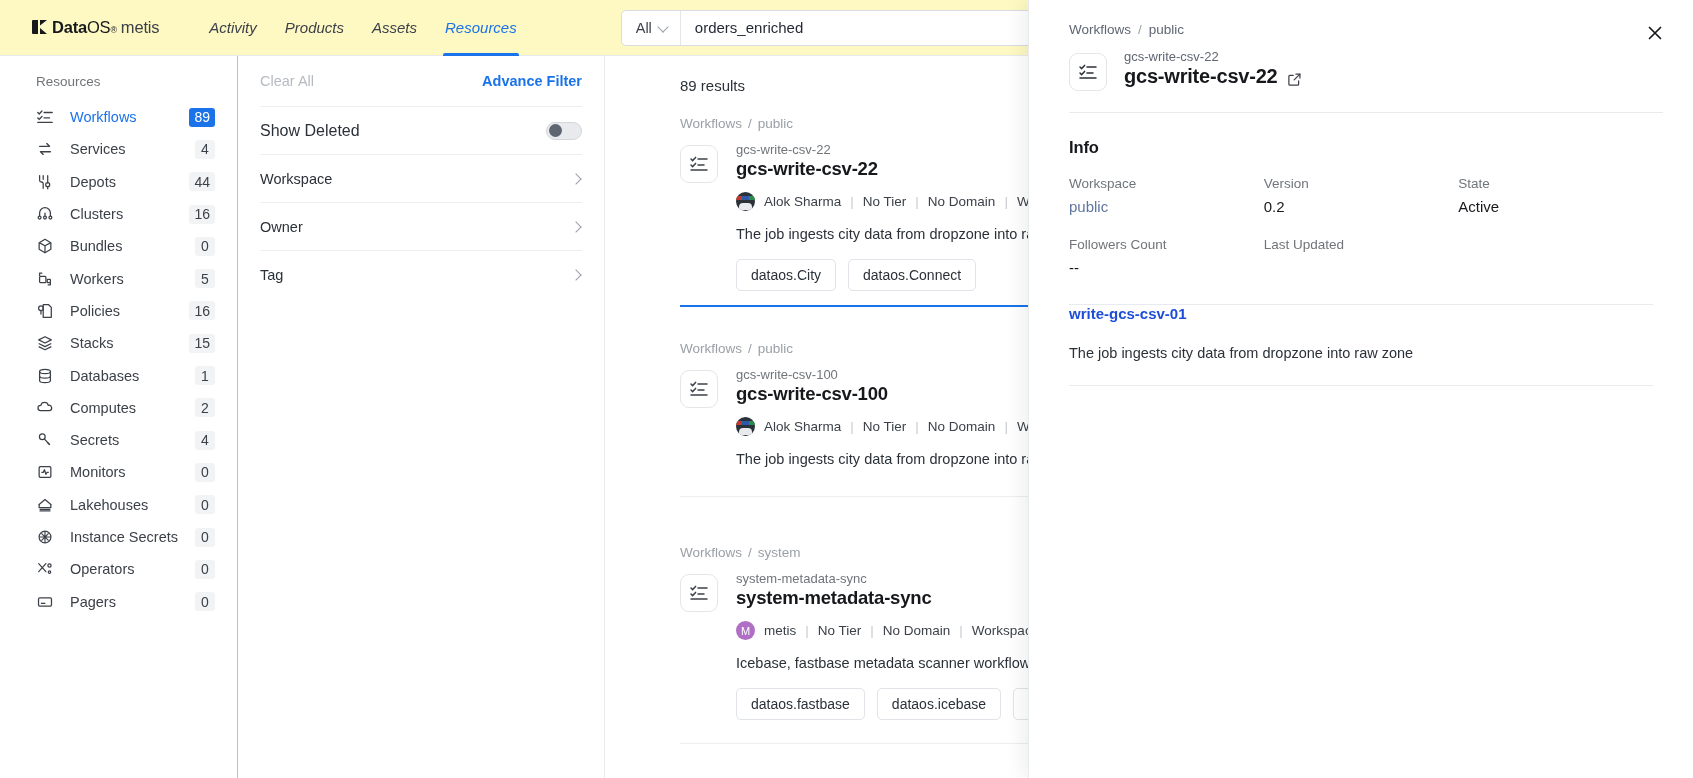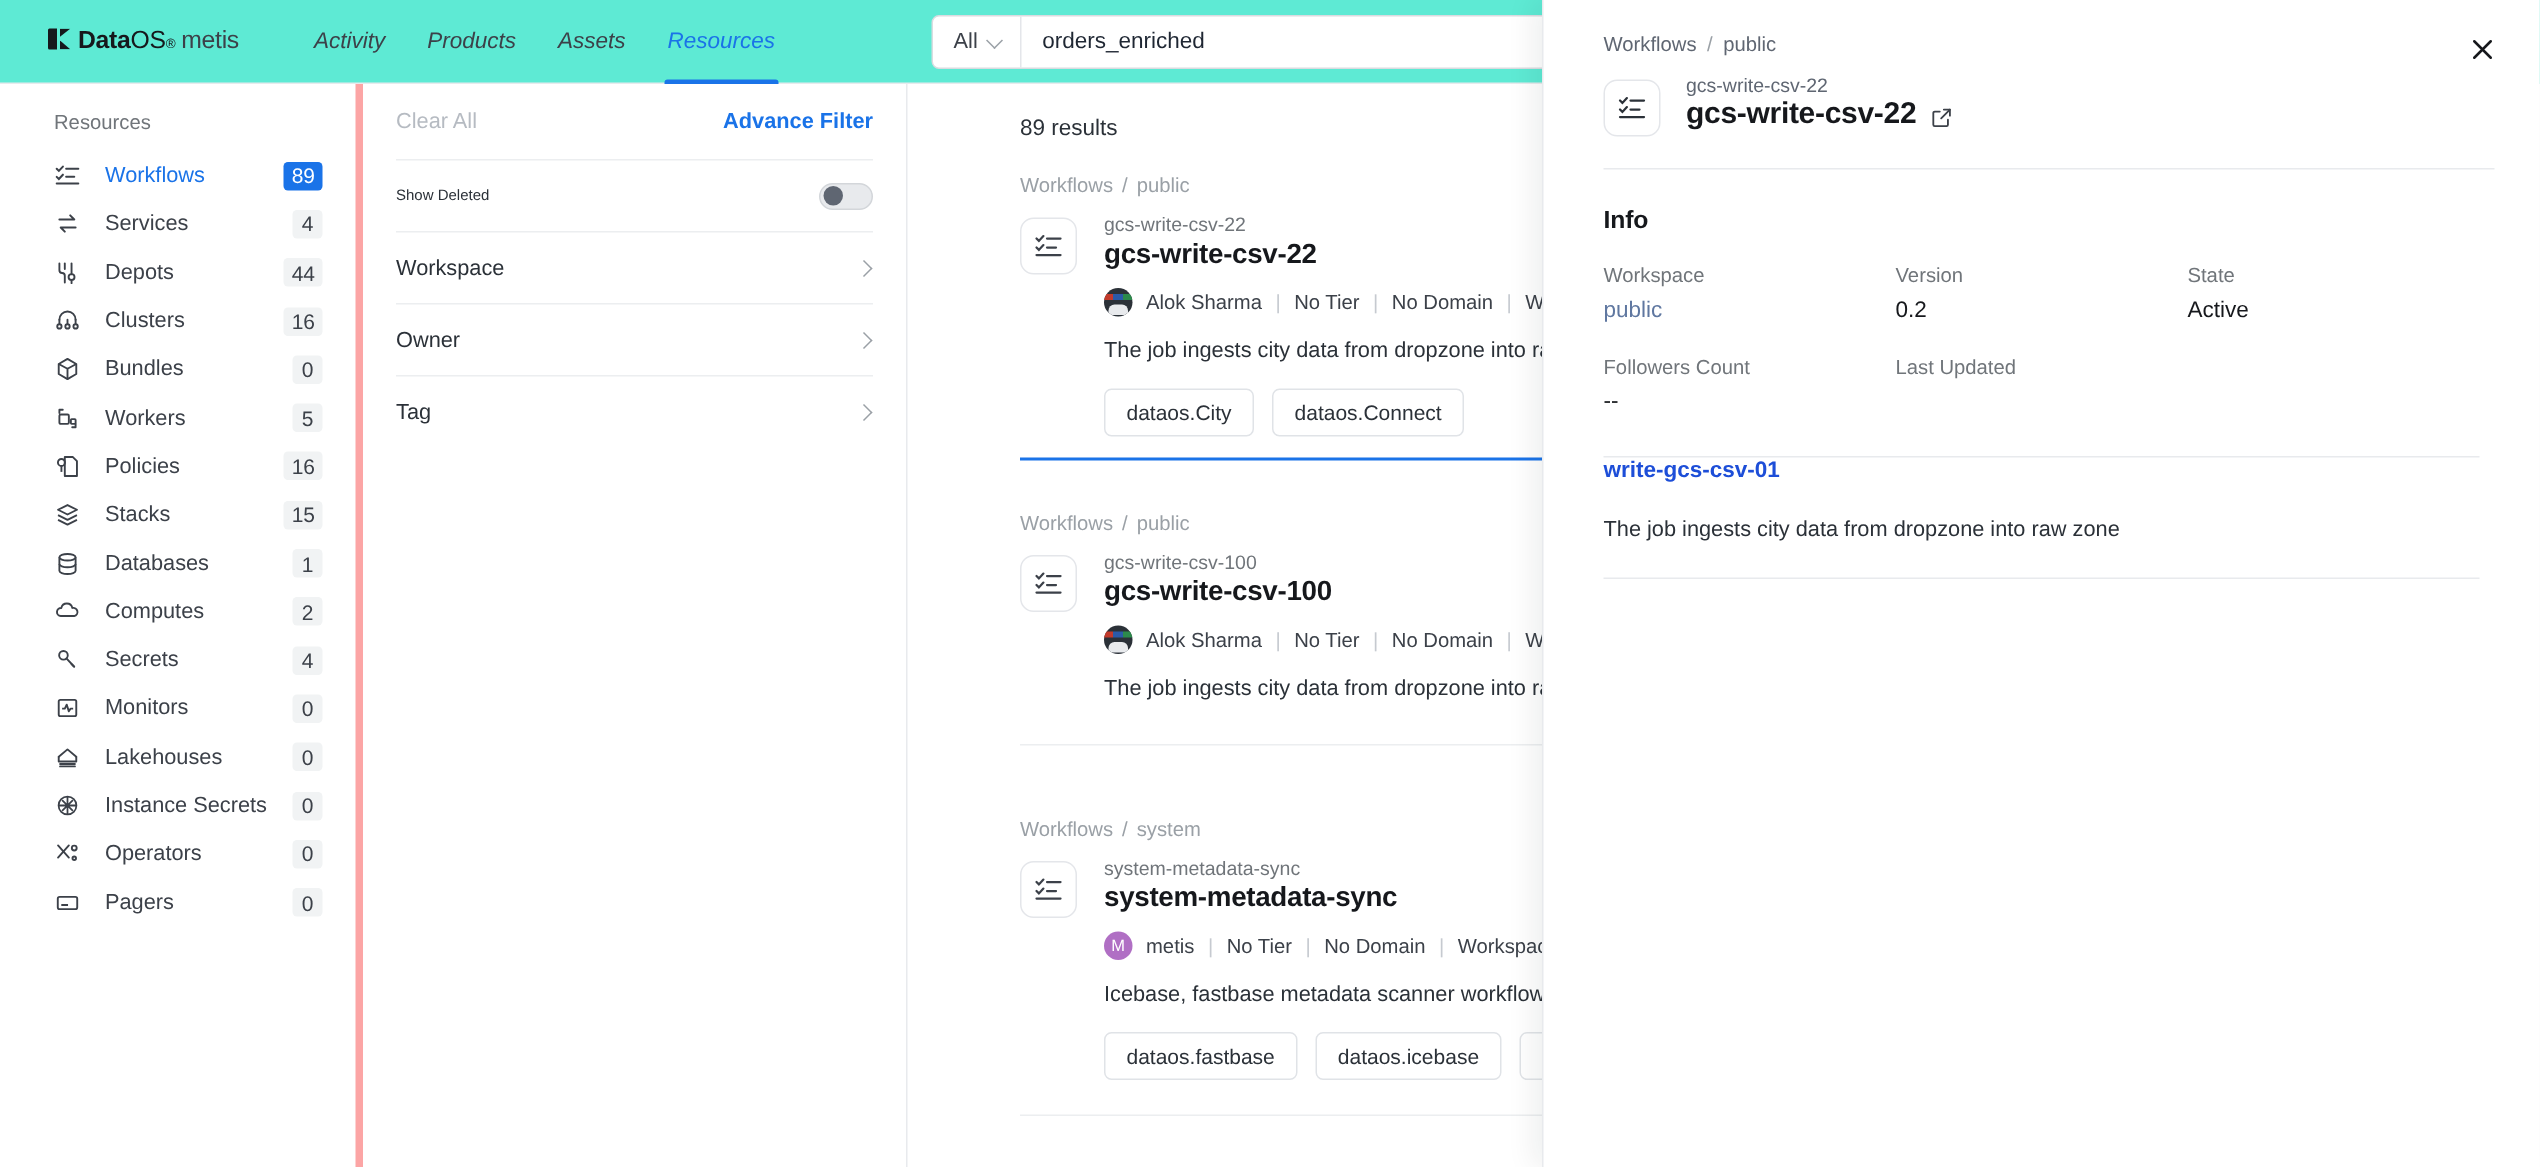--- a/index.html
+++ b/index.html
@@ -8,21 +8,21 @@
     font-family: "Liberation Sans", sans-serif;
     background: #ffffff;
     color: #1f2733;
     overflow: hidden;
   }
   .app { position: relative; width: 1693px; height: 778px; }
 
   
   .topbar {
     position: absolute; top: 0; left: 0; width: 1693px; height: 56px;
-    background: #5eead4; border-bottom: 1px solid #e8eaed;
+    background: #fef9c3; border-bottom: 1px solid #e8eaed;
     display: flex; align-items: center;
   }
   .brand {
     display: flex; align-items: baseline; gap: 0;
     margin-left: 32px; font-size: 16.5px; letter-spacing: -0.2px;
   }
   .brand-mark { width: 15px; height: 14px; position: relative; margin-right: 5px; top: 1px; }
   .brand-mark i {
     position: absolute; background: #16181c; display: block;
   }
@@ -88,34 +88,34 @@
   .badge {
     min-width: 20px; height: 19px; border-radius: 3px; background: #f1f3f4;
     color: #3c4149; font-size: 14px; display: flex; align-items: center;
     justify-content: center; padding: 0 5px;
   }
   .badge.accent { background: #1a73e8; color: #fff; }
 
   
   .filters {
     position: absolute; top: 56px; left: 237px; width: 367px; height: 722px;
-    background: #fff; border-left: 5px solid #fca5a5; padding: 0 22px;
+    background: #fff; border-left: 1px solid #fca5a5; padding: 0 22px;
   }
   .filter-head {
     display: flex; align-items: center; justify-content: space-between;
     height: 50px; font-size: 14.5px;
   }
   .clear-all { color: #b6bbc2; cursor: pointer; }
   .adv-filter { color: #1a73e8; cursor: pointer; font-weight: bold; }
   .filter-row {
     display: flex; align-items: center; justify-content: space-between;
     height: 48px; border-top: 1px solid #eceef0; font-size: 14.5px; color: #2b3138;
     cursor: pointer;
   }
-  .filter-row.first { font-size: 10px; }
+  .filter-row.first { font-size: 16px; }
   .toggle {
     width: 36px; height: 18px; border-radius: 10px; background: #e8eaed;
     border: 1px solid #d3d6da; position: relative; cursor: pointer;
   }
   .toggle::after {
     content: ""; position: absolute; left: 1.5px; top: 1.5px;
     width: 13px; height: 13px; border-radius: 50%; background: #5f6672;
   }
   .arrow-r { width: 8px; height: 8px; position: relative; margin-right: 2px; }
   .arrow-r::before {

